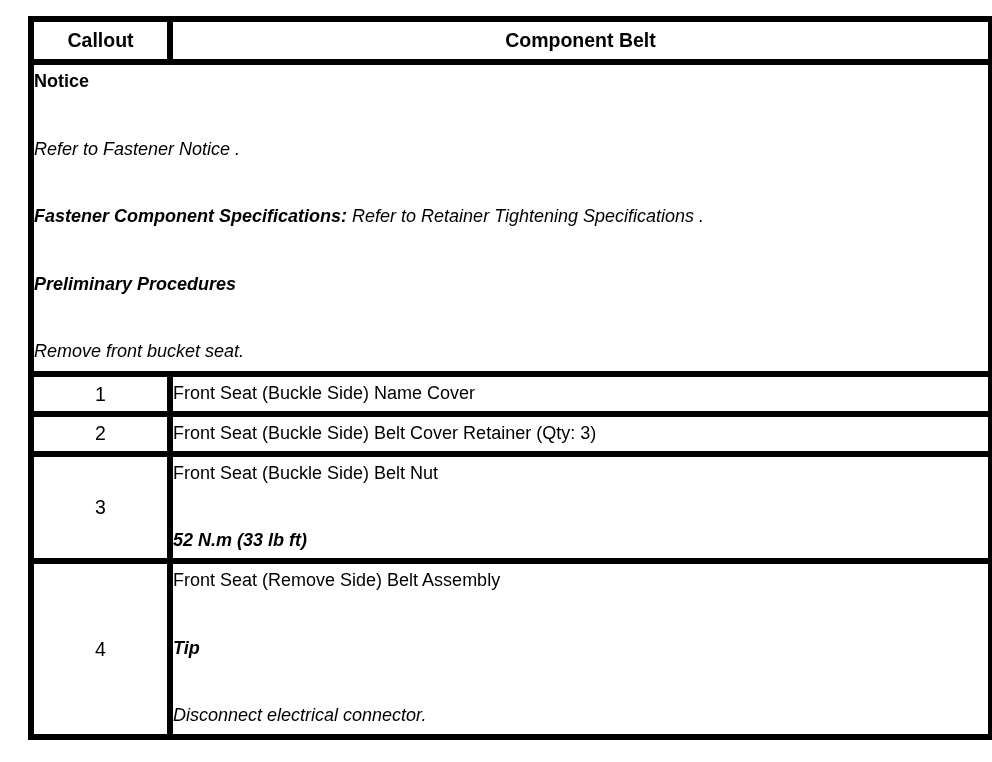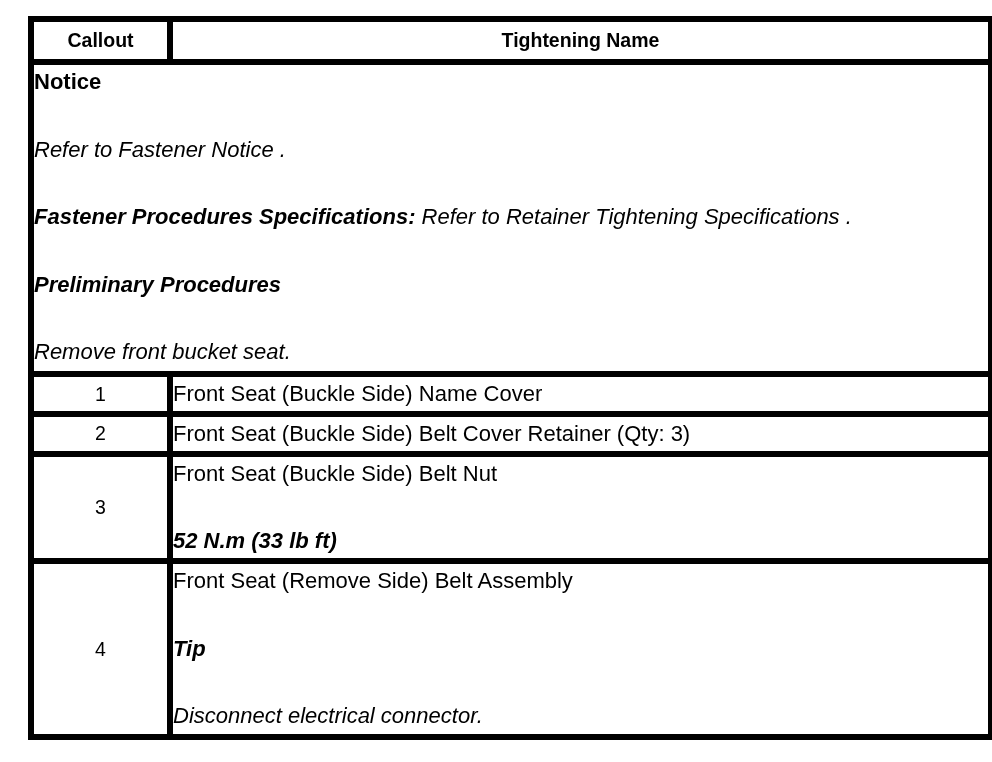--- a/index.html
+++ b/index.html
@@ -54,48 +54,48 @@
   }
   td.notice-cell {
     vertical-align: top;
     padding: 0 5px 2px 5px;
   }
   td.component-cell {
     vertical-align: top;
     padding: 1px 4px;
   }
   .para {
-    font-size: 22px;
+    font-size: 18px;
     line-height: 33.75px;
     white-space: nowrap;
   }
   .para + .para { margin-top: 33.75px; font-style: italic; }
   .bold { font-weight: bold; }
 </style>
 </head>
 <body>
 
 <div class="page">
   <table class="doc-table">
     <colgroup>
       <col class="callout-col">
       <col>
     </colgroup>
 
     <tbody>
         <tr class="r-header">
       <th class="head-cell">Callout</th>
-      <th class="head-cell">Tightening Name</th>
+      <th class="head-cell">Component Belt</th>
     </tr>
 
     <tr class="r-notice">
       <td class="notice-cell" colspan="2">
         <div class="para bold">Notice</div>
         <div class="para">Refer to Fastener Notice .</div>
-        <div class="para"><span class="bold">Fastener Procedures Specifications:</span><span> Refer to Retainer Tightening Specifications .</span></div>
+        <div class="para"><span class="bold">Fastener Component Specifications:</span><span> Refer to Retainer Tightening Specifications .</span></div>
         <div class="para bold">Preliminary Procedures</div>
         <div class="para">Remove front bucket seat.</div>
       </td>
     </tr>
 
     <tr class="r-single">
       <td class="callout-cell">1</td>
       <td class="component-cell">
         <div class="para">Front Seat (Buckle Side) Name Cover</div>
       </td>

